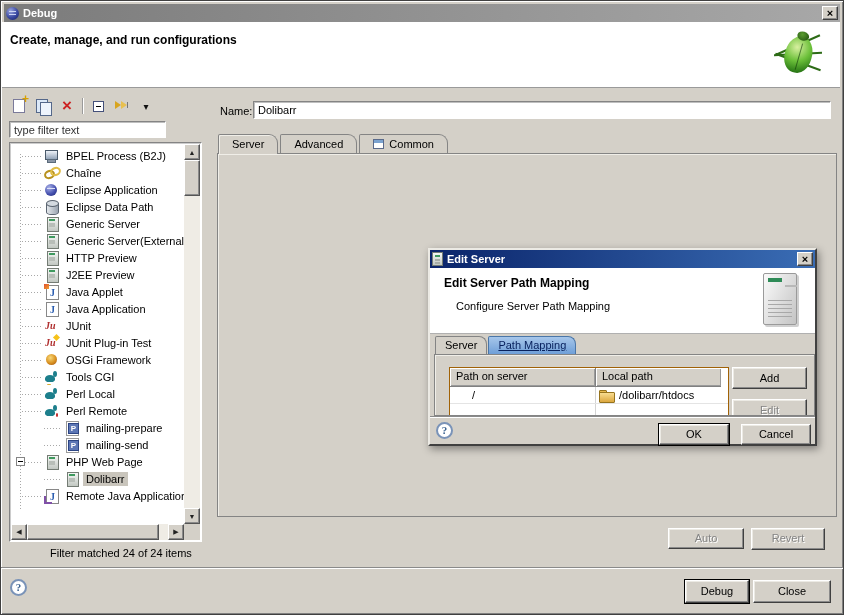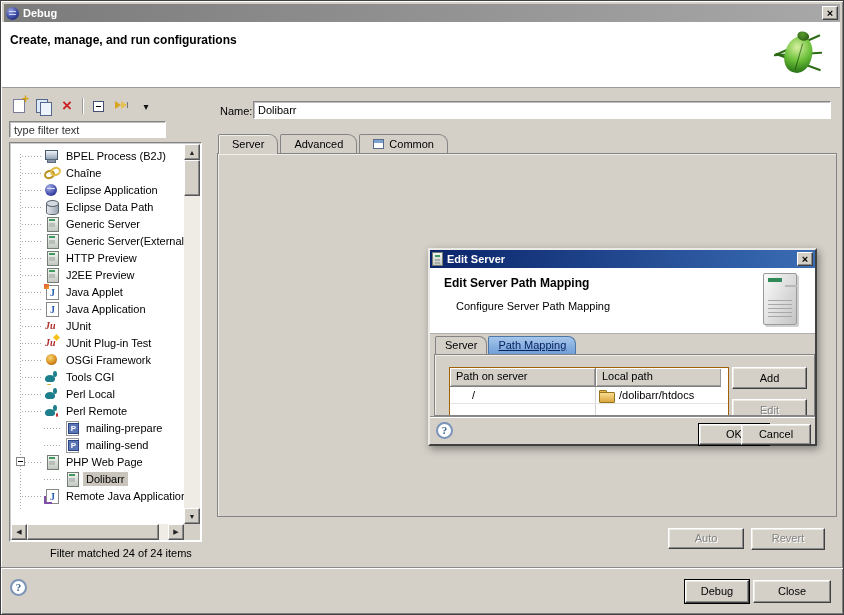--- a/index.html
+++ b/index.html
@@ -194,21 +194,21 @@
 .ptr { display:flex; height:17px; align-items:center; border-bottom:1px solid #e4e4e4; background:#fff; }
 .ptd1 { width:146px; padding-left:22px; border-right:1px solid #d4d4d4; height:100%; line-height:16px; }
 .ptd2 { flex:1; display:flex; align-items:center; height:100%; }
 .fold { position:relative; width:15px; height:11px; flex:none; margin:0 5px 0 3px; }
 .fold::before { content:""; position:absolute; left:0; top:0; width:6px; height:4px; background:#e7b84e; border:1px solid #96731d; border-radius:1px 1px 0 0; }
 .fold::after { content:""; position:absolute; left:0; top:2px; width:14px; height:9px; background:linear-gradient(#f8dc90,#dca73e); border:1px solid #96731d; border-radius:1px; }
 #dlg-add { left:297px; top:12px; width:75px; height:22px; line-height:20px; }
 #dlg-edit { left:297px; top:44px; width:75px; height:22px; line-height:20px; }
 .dlg-bottom { position:absolute; left:0; right:0; top:166px; bottom:0; background:#d4d0c8;
   border-top:1px solid #8a8a8a; box-shadow: inset 0 1px 0 #fff; }
-#dlg-ok { left:229px; top:7px; width:70px; height:21px; line-height:19px;margin-left:40px; }
+#dlg-ok { left:229px; top:7px; width:70px; height:21px; line-height:19px; }
 #dlg-cancel { left:311px; top:7px; width:70px; height:21px; line-height:19px; }
 
 
 .footline { position:absolute; left:0; right:0; top:566px; height:2px; border-top:1px solid #8a8a8a; border-bottom:1px solid #fff; }
 #main-help { left:9px; top:578px; }
 #debug-btn { left:684px; top:579px; width:64px; height:23px; line-height:21px; }
 #close-btn { left:752px; top:579px; width:78px; height:23px; line-height:21px; }
 </style>
 </head>
 <body>

